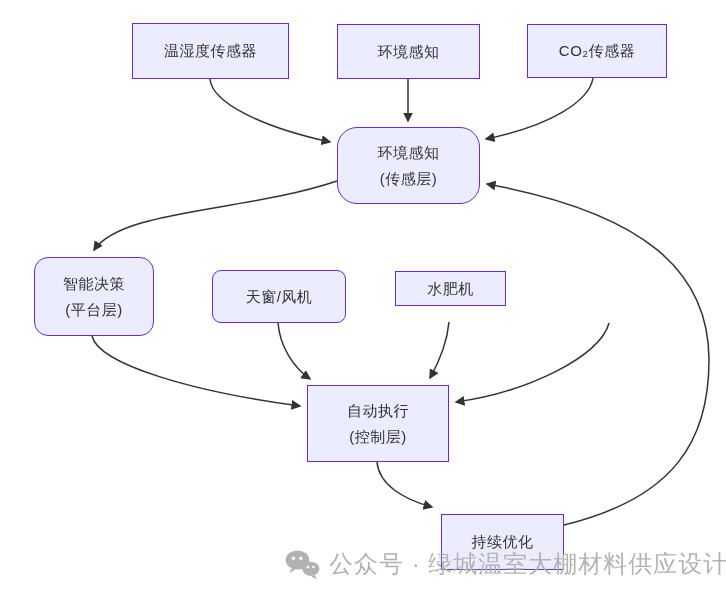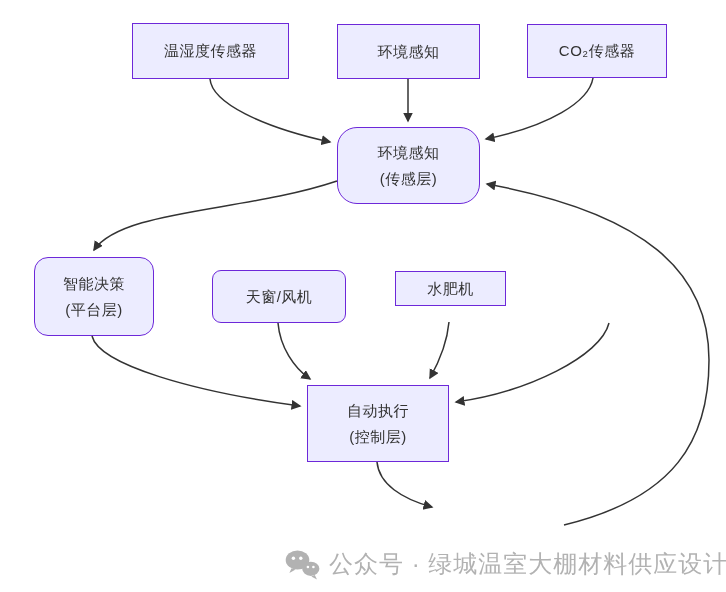--- a/index.html
+++ b/index.html
@@ -77,20 +77,23 @@
   <div class="node" style="left:395px;top:271px;width:111px;height:35px;">
     <span>水肥机</span>
   </div>
 
 
   <div class="node" style="left:307px;top:385px;width:142px;height:77px;">
     <span>自动执行</span>
     <span>(控制层)</span>
   </div>
 
+  <div class="node" style="left:441px;top:514px;width:123px;height:56px;">
+    <span>持续优化</span>
+  </div>
 
   <div class="watermark">
     <svg class="wicon" width="35" height="31" viewBox="0 0 35 31">
       <g fill="#b2b2b2">
         <ellipse cx="12.5" cy="11" rx="11.8" ry="9.6"></ellipse>
         <path d="M6.5 19.2 L4.4 24 L10.6 20.6 Z"></path>
         <ellipse cx="25.8" cy="19.8" rx="8.6" ry="7.1"></ellipse>
         <path d="M29.8 26 L32 30.4 L26.3 27.4 Z"></path>
       </g>
       <g fill="#ffffff">

